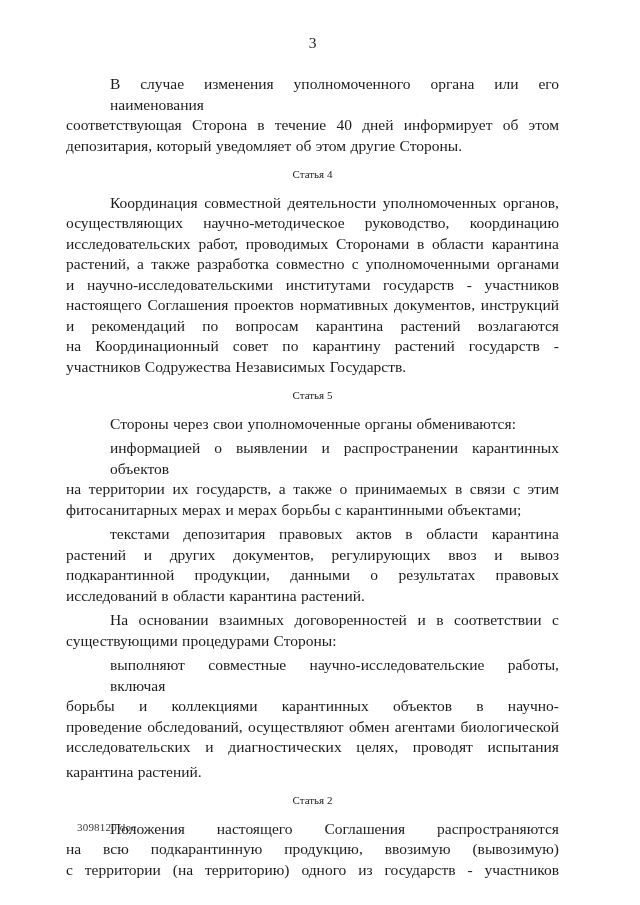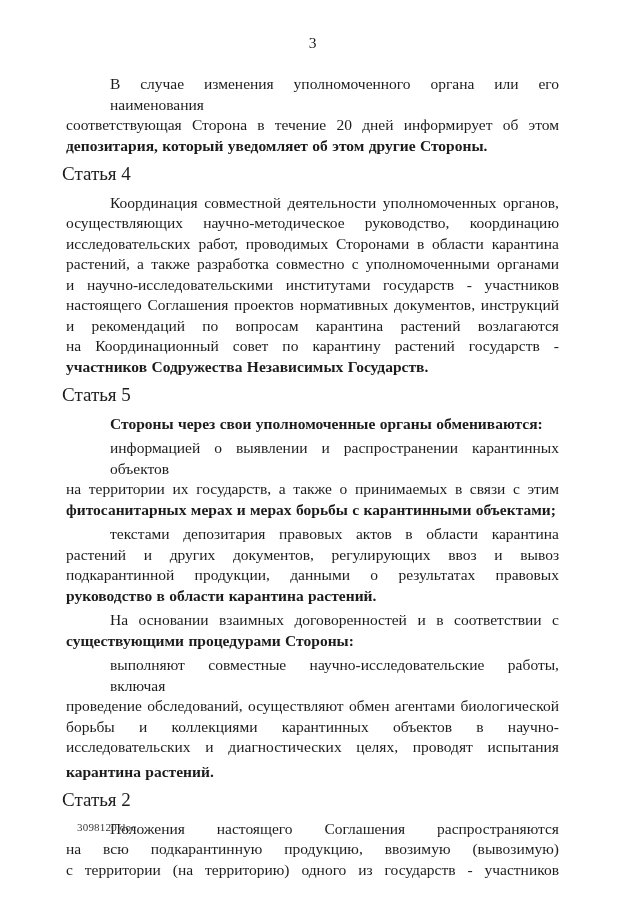--- a/index.html
+++ b/index.html
@@ -21,38 +21,38 @@
   .page-number {
     font-size: 15.5px;
     line-height: 20.5px;
     text-align: center;
     margin-bottom: 20.5px;
   }
   .doc-body {
     width: 501px;
   }
   .heading {
-    font-size: 19px;
+    font-size: 11px;
     line-height: 20.5px;
+    text-align: center;
     margin: 8px 0;
   }
   .para {
     margin: 4px;
   }
   .line {
     font-size: 15.5px;
     line-height: 20.5px;
     text-align: justify;
     text-align-last: justify;
     word-spacing: 0.5px;
   }
   .line.last {
     text-align: center;
     text-align-last: left;
-    font-weight: bold;
   }
   .line.indent {
     padding-left: 44px;
   }
   .footer-filename {
     position: absolute;
     left: 77px;
     top: 821px;
     font-size: 11px;
     line-height: 12px;
@@ -62,21 +62,21 @@
 </style>
 </head>
 <body>
 
 <div class="page">
   <div class="page-number">3</div>
 
   <div class="doc-body">
       <div class="para">
         <div class="line indent">В случае изменения уполномоченного органа или его наименования</div>
-        <div class="line">соответствующая Сторона в течение 20 дней информирует об этом</div>
+        <div class="line">соответствующая Сторона в течение 40 дней информирует об этом</div>
         <div class="line last">депозитария, который уведомляет об этом другие Стороны.</div>
       </div>
       <div class="heading">Статья 4</div>
       <div class="para">
         <div class="line indent">Координация совместной деятельности уполномоченных органов,</div>
         <div class="line">осуществляющих научно-методическое руководство, координацию</div>
         <div class="line">исследовательских работ, проводимых Сторонами в области карантина</div>
         <div class="line">растений, а также разработка совместно с уполномоченными органами</div>
         <div class="line">и научно-исследовательскими институтами государств - участников</div>
         <div class="line">настоящего Соглашения проектов нормативных документов, инструкций</div>
@@ -90,30 +90,30 @@
       </div>
       <div class="para">
         <div class="line indent">информацией о выявлении и распространении карантинных объектов</div>
         <div class="line">на территории их государств, а также о принимаемых в связи с этим</div>
         <div class="line last">фитосанитарных мерах и мерах борьбы с карантинными объектами;</div>
       </div>
       <div class="para">
         <div class="line indent">текстами депозитария правовых актов в области карантина</div>
         <div class="line">растений и других документов, регулирующих ввоз и вывоз</div>
         <div class="line">подкарантинной продукции, данными о результатах правовых</div>
-        <div class="line last">руководство в области карантина растений.</div>
+        <div class="line last">исследований в области карантина растений.</div>
       </div>
       <div class="para">
         <div class="line indent">На основании взаимных договоренностей и в соответствии с</div>
         <div class="line last">существующими процедурами Стороны:</div>
       </div>
       <div class="para">
         <div class="line indent">выполняют совместные научно-исследовательские работы, включая</div>
+        <div class="line">борьбы и коллекциями карантинных объектов в научно-</div>
         <div class="line">проведение обследований, осуществляют обмен агентами биологической</div>
-        <div class="line">борьбы и коллекциями карантинных объектов в научно-</div>
         <div class="line">исследовательских и диагностических целях, проводят испытания</div>
       </div>
       <div class="para">
         <div class="line last">карантина растений.</div>
       </div>
       <div class="heading">Статья 2</div>
       <div class="para">
         <div class="line indent">Положения настоящего Соглашения распространяются</div>
         <div class="line">на всю подкарантинную продукцию, ввозимую (вывозимую)</div>
         <div class="line">с территории (на территорию) одного из государств - участников</div>

